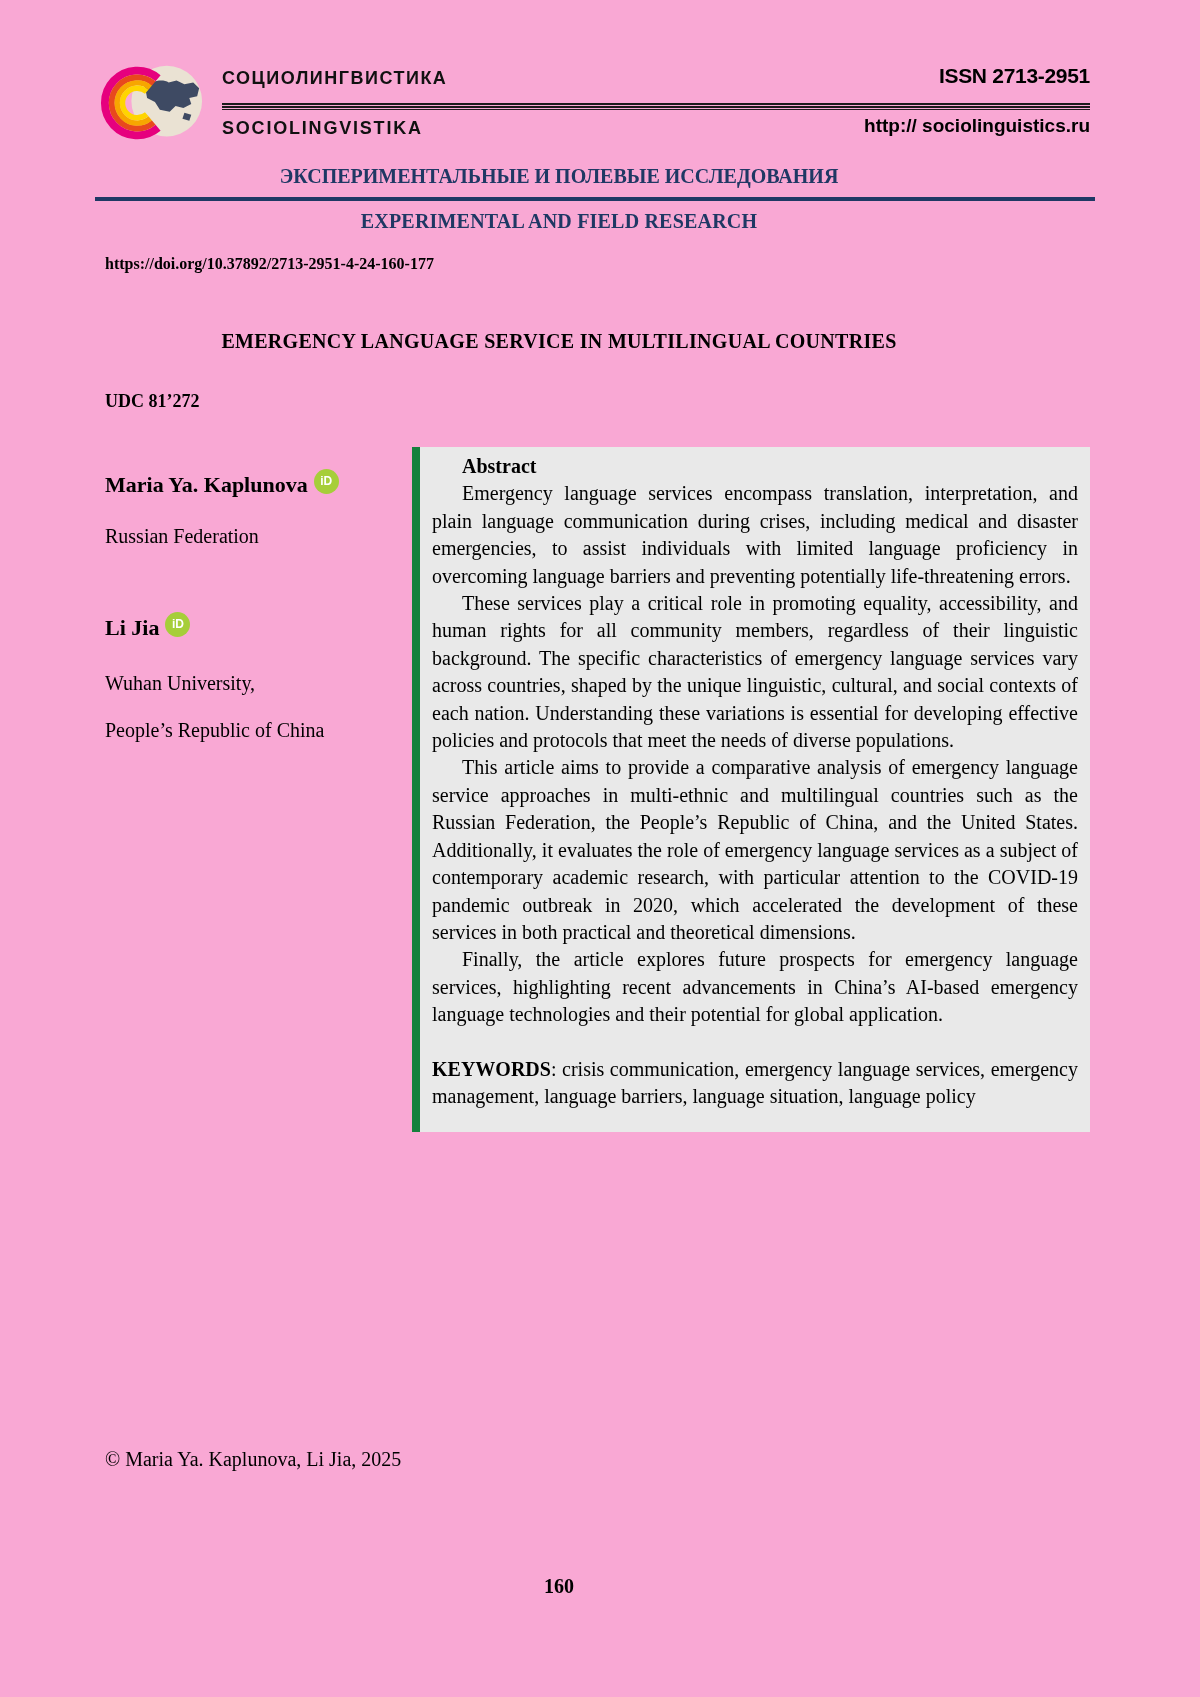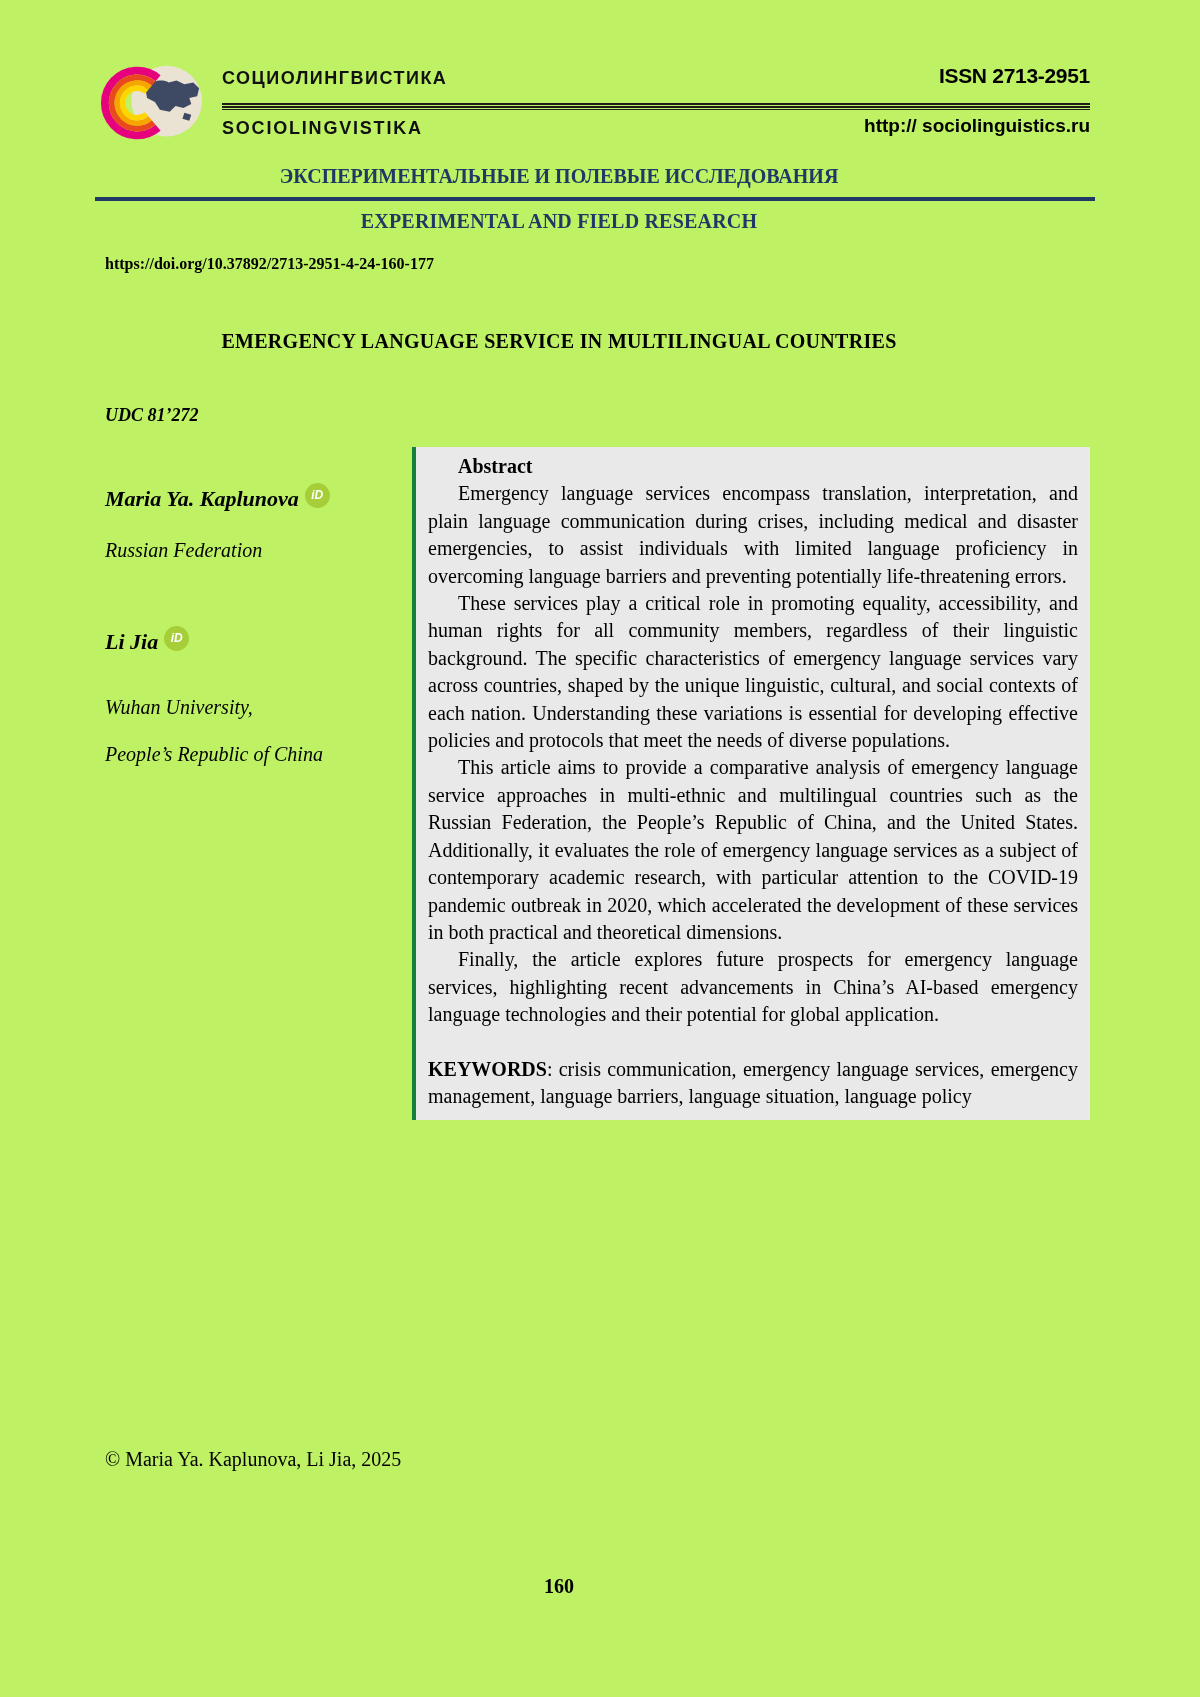--- a/index.html
+++ b/index.html
@@ -1,19 +1,19 @@
 <!DOCTYPE html>
 <html><head>
 <meta charset="utf-8">
 <style>
   * { margin:0; padding:0; box-sizing:border-box; }
   html,body { background:#ffffff; }
   .page {
     position:relative; width:1200px; height:1697px; margin:0 auto;
-    background:#bef264; overflow:hidden;
+    background:#f9a8d4; overflow:hidden;
     font-family:"Liberation Serif","DejaVu Serif",serif; color:#000;
   }
   
   .logo { position:absolute; left:98px; top:56px; width:108px; height:94px; }
   .journal-ru {
     position:absolute; left:222px; top:68px;
     font-family:"Liberation Sans","DejaVu Sans",sans-serif;
     font-weight:bold; font-size:18px; letter-spacing:1.5px; color:#111;
   }
   .header-rule {
@@ -37,38 +37,38 @@
     font-weight:bold; font-size:19px; color:#000; text-decoration:none;
   }
   
   .center-zone { position:absolute; left:0; top:0; width:1118px; text-align:center; }
   .sec-ru { position:absolute; top:165px; width:100%; font-weight:bold; font-size:20px; color:#1F3864; }
   .sec-rule { position:absolute; left:95px; top:197px; width:1000px; height:4px; background:#1F3864; }
   .sec-en { position:absolute; top:210px; width:100%; font-weight:bold; font-size:20px; color:#1F3864; letter-spacing:0.2px; }
   .doi { position:absolute; left:105px; top:255px; font-weight:bold; font-size:16px; color:#000; text-decoration:none; }
   .article-title { position:absolute; top:330px; width:100%; font-weight:bold; font-size:20px; letter-spacing:0.3px; }
   
-  .left-col { position:absolute; left:105px; top:402px; width:272px; font-size:20px; line-height:27px;font-style:italic; }
+  .left-col { position:absolute; left:105px; top:388px; width:272px; font-size:20px; line-height:27px; }
   .udc { font-weight:bold; font-size:18px; margin-bottom:56px; }
   .author-name { font-weight:bold; font-size:22px; margin-bottom:22px; white-space:nowrap; }
-  .author-name.second { margin-bottom:36px; }
+  .author-name.second { margin-bottom:26px; }
   .affil { margin-bottom:26px; }
   .affil-country { margin-bottom:64px; }
   .affil-city { margin-bottom:20px; }
   .orcid {
     display:inline-flex; width:25px; height:25px; border-radius:50%;
     background:#A6CE39; color:#fff; align-items:center; justify-content:center;
     font-family:"Liberation Sans","DejaVu Sans",sans-serif; font-weight:bold; font-size:12px;
     position:relative; top:-7px; margin-left:6px; cursor:pointer;
   }
   
   .abstract-box {
     position:absolute; left:412px; top:447px; width:678px;
-    background:#E9E9E9; border-left:4px solid #15803d;
-    padding:6px 12px 10px 12px;
+    background:#E9E9E9; border-left:8px solid #15803d;
+    padding:6px 12px 22px 12px;
     font-size:20px; line-height:27.4px; text-align:justify; text-justify:inter-word;
   }
   .abstract-box p { margin:0; text-indent:30px; }
   .abstract-heading { font-weight:bold; text-indent:30px; }
   .keywords { margin-top:27px !important; text-indent:0 !important; }
   .kw-label { font-weight:bold; }
   
   .license-block { position:absolute; left:105px; top:1445px; width:845px; font-size:20px; line-height:28.5px; }
   .license-block p { margin:0; }
   .page-number { position:absolute; top:1575px; width:100%; font-weight:bold; font-size:20px; }

